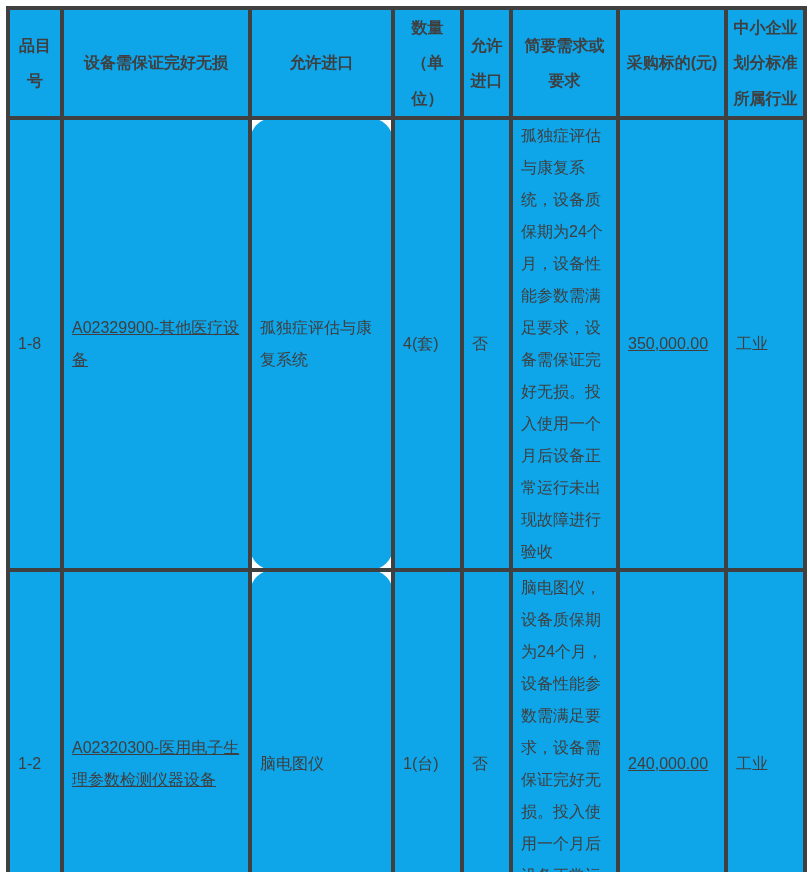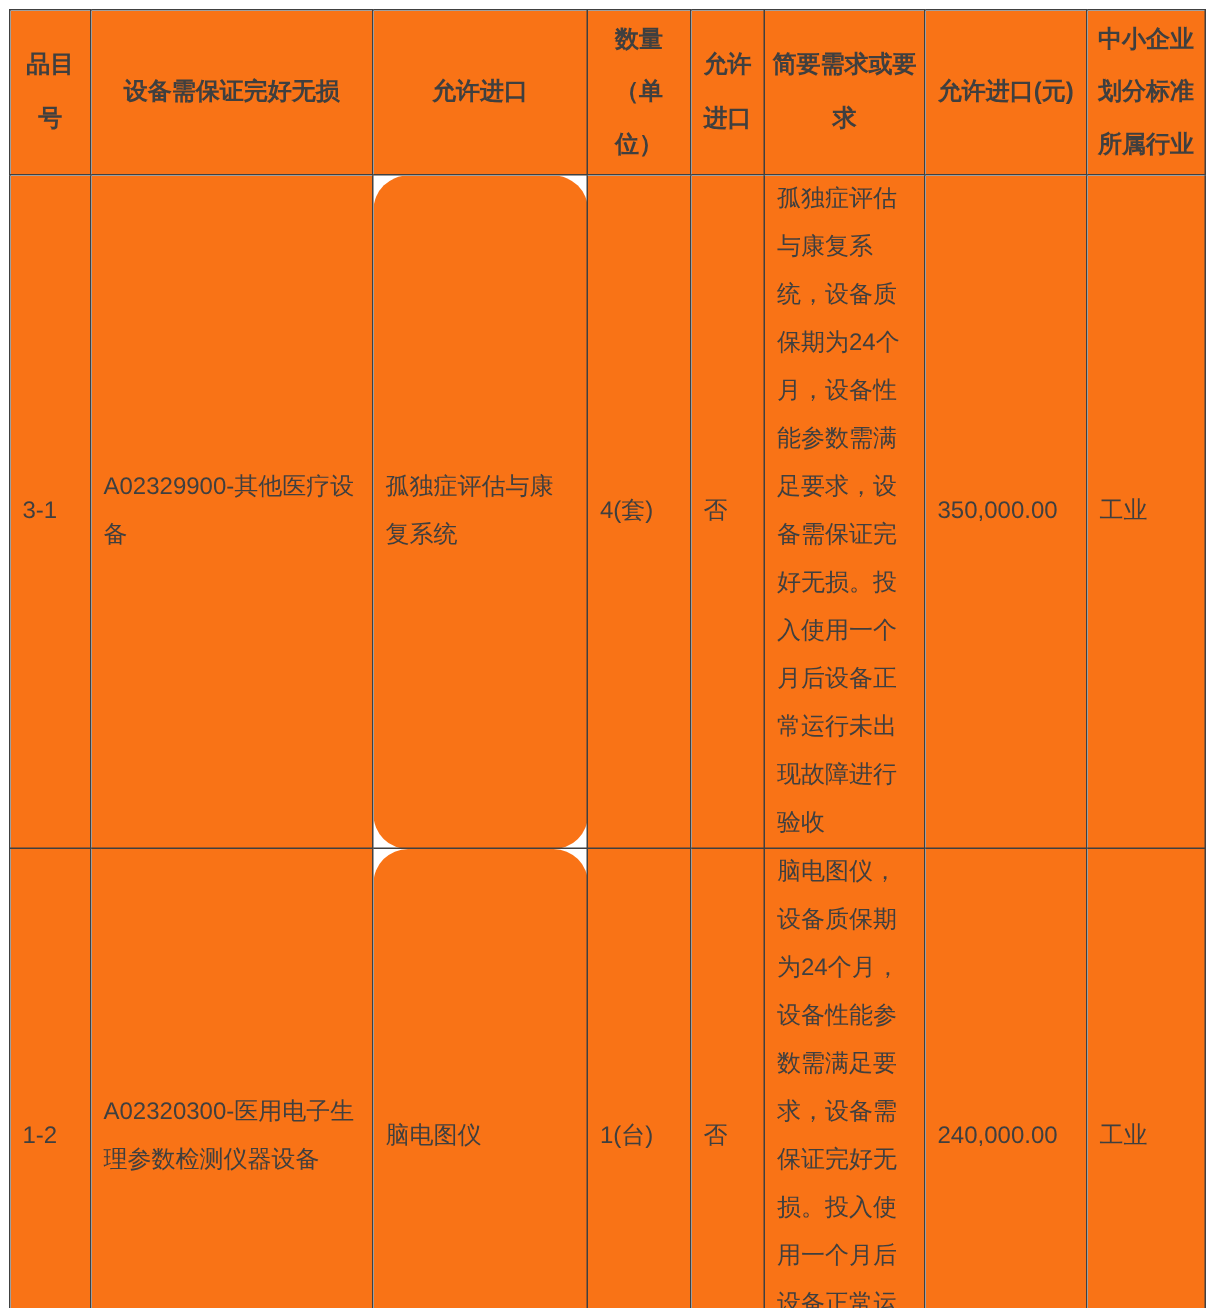--- a/index.html
+++ b/index.html
@@ -17,25 +17,25 @@
     padding: 6px 0 0 6px;
   }
   table.items {
     border-collapse: collapse;
     table-layout: fixed;
     width: 797px;
     background: #ffffff;
   }
   table.items th,
   table.items td {
-    border: 1px solid #404040;
+    border: 4px solid #404040;
     box-sizing: border-box;
     font-size: 16px;
     color: #3f3f3f;
-    background: #f97316;
+    background: #0ea5e9;
     overflow: hidden;
   }
   table.items th {
     font-weight: bold;
     text-align: center;
     vertical-align: middle;
     height: 110px;
     line-height: 2.2;
     padding: 0 4px;
   }
@@ -47,26 +47,26 @@
   }
   tr.row-1 td { height: 385px; }
   tr.row-2 td { height: 366px; }
 
   
   th.c1 { padding: 0 8px; }
   th.c4 { padding: 0 2px; }
   th.c5 { padding: 0 4px; font-family: Liberation Serif, serif; }
   th.c6 { padding: 0 5px; }
   th.c8 { padding: 0 6px; }
-  td.c2 { padding: 0 6px; }
+  td.c2 { padding: 0 6px; text-decoration: underline; }
   td.c3 { padding: 0 6px; border-radius: 23px; }
   td.c4 { padding: 0 6px; }
   td.c5 { padding: 0 7px; }
   td.c6 { padding: 0 5px; margin-top: 23px; }
-  td.c7 { padding: 0 8px; }
+  td.c7 { padding: 0 8px; text-decoration: underline; }
 
   .underline { }
 </style>
 </head>
 <body>
 
 <div class="page">
   <table class="items">
     <colgroup>
       <col style="width:54px">
@@ -79,27 +79,27 @@
       <col style="width:79px">
     </colgroup>
     <thead>
       <tr>
         <th class="c1">品目号</th>
         <th class="c2">设备需保证完好无损</th>
         <th class="c3">允许进口</th>
         <th class="c4">数量（单位）</th>
         <th class="c5">允许进口</th>
         <th class="c6">简要需求或要求</th>
-        <th class="c7">允许进口(元)</th>
+        <th class="c7">采购标的(元)</th>
         <th class="c8">中小企业划分标准所属行业</th>
       </tr>
     </thead>
     <tbody>
       <tr class="row-1">
-        <td class="c1">3-1</td>
+        <td class="c1">1-8</td>
         <td class="c2">A02329900-其他医疗设备</td>
         <td class="c3">孤独症评估与康复系统</td>
         <td class="c4">4(套)</td>
         <td class="c5">否</td>
         <td class="c6">孤独症评估与康复系统，设备质保期为24个月，设备性能参数需满足要求，设备需保证完好无损。投入使用一个月后设备正常运行未出现故障进行验收</td>
         <td class="c7">350,000.00</td>
         <td class="c8"><span class="underline">工业</span></td>
       </tr>
       <tr class="row-2">
         <td class="c1">1-2</td>

